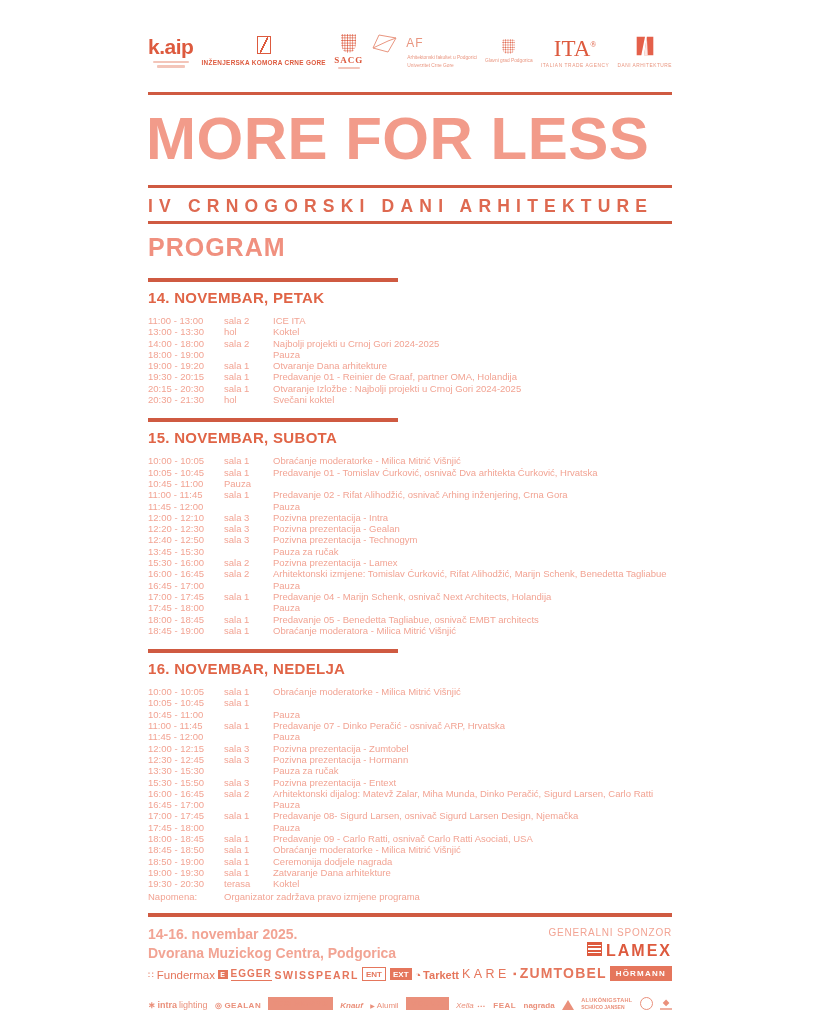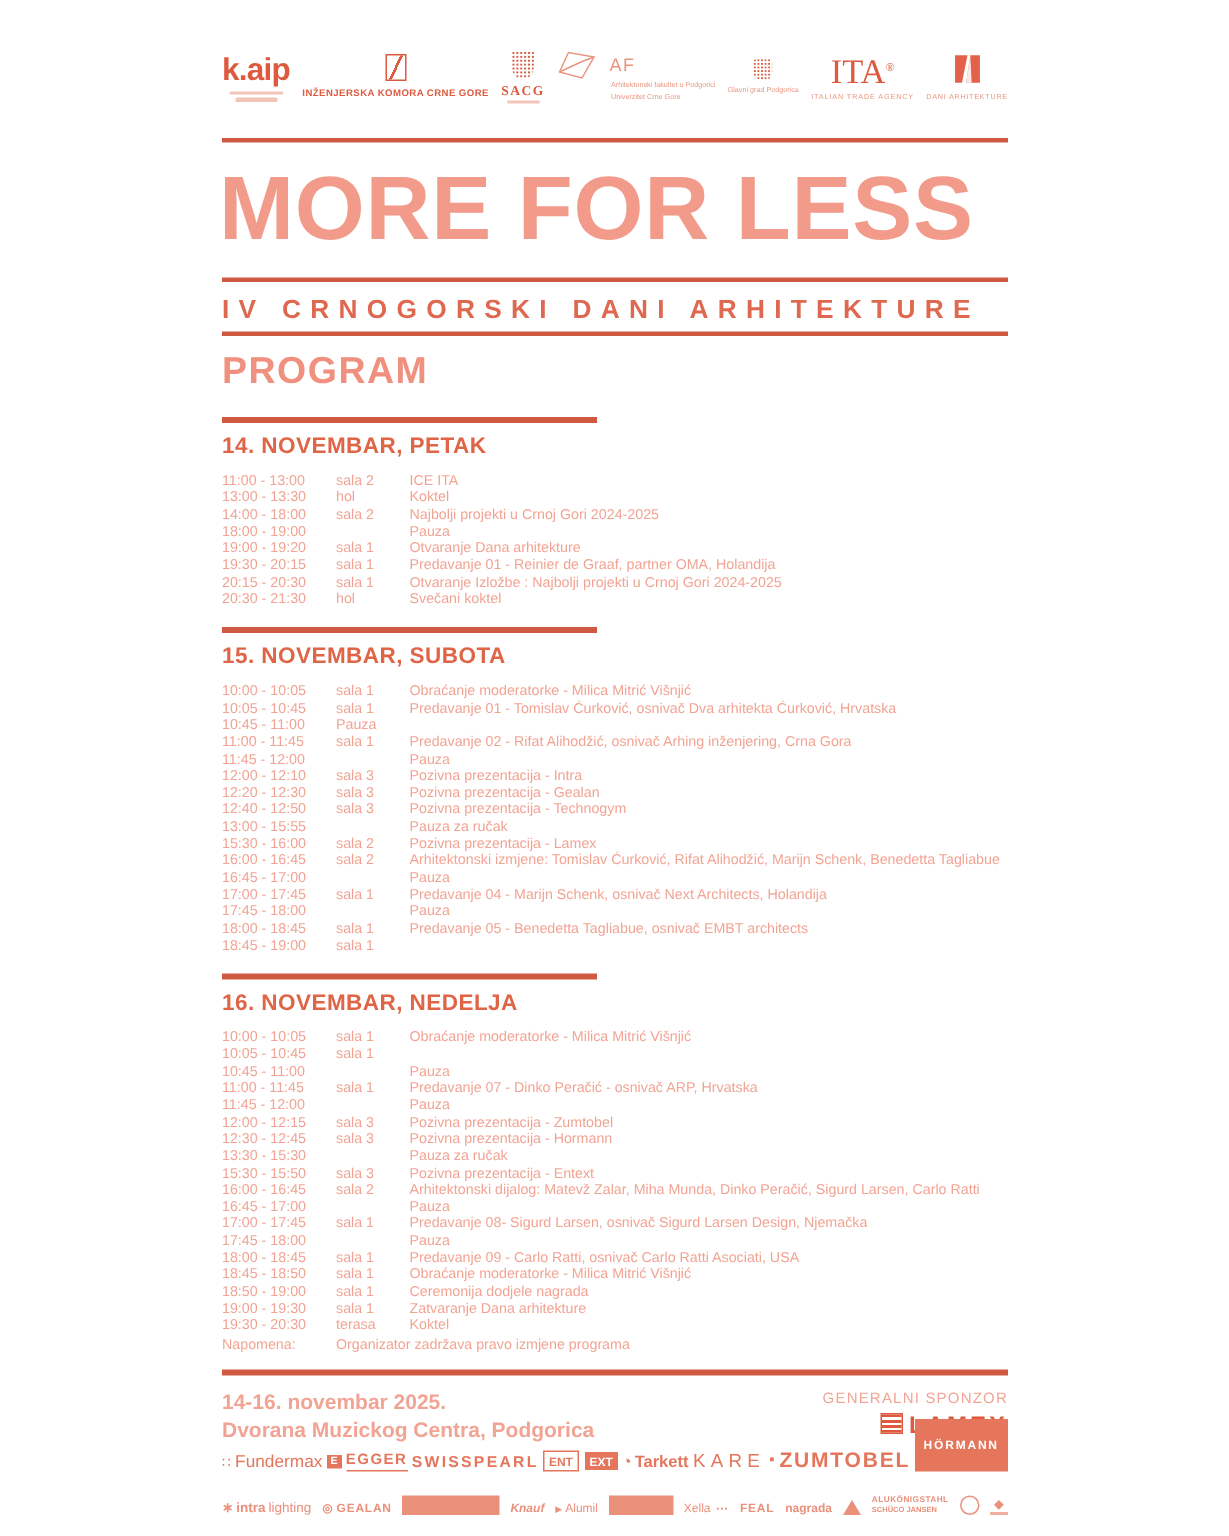--- a/index.html
+++ b/index.html
@@ -86,32 +86,32 @@
   .egger::before{content:"E";background:var(--sponsor);color:#fff;font-size:7px;
                  padding:1px 2.5px;margin-right:1px;}
   .swisspearl{letter-spacing:1.5px;font-size:10.5px;}
   .entext .bx{font-size:8px;padding:1.5px 3px;font-weight:bold;font-style:normal;}
   .bx.out{border:1px solid var(--sponsor);color:var(--sponsor);}
   .bx.fill{background:var(--sponsor);color:#fff;margin-left:2px;}
   .tarkett::before{content:"◔";font-weight:normal;font-size:11px;}
   .kare{letter-spacing:3.5px;font-weight:normal;font-size:12.5px;}
   .zumtobel{font-size:14px;letter-spacing:1.2px;}
   .zumtobel::before{content:"▪";font-size:10px;}
-  .hormann{background:var(--sponsor);color:#fff;font-size:8px;letter-spacing:1.2px;padding:13px 6px;}
+  .hormann{background:var(--sponsor);color:#fff;font-size:8px;letter-spacing:1.2px;padding:3px 6px;}
   .intra .star{font-style:normal;font-size:9px;}
   .intra b{font-size:9px;}
   .intra .lt{font-weight:normal;font-style:normal;font-size:9px;}
   .gealan{letter-spacing:.5px;}
   .gealan::before{content:"◎";font-size:8px;}
   .technogym{background:var(--sponsor-light);color:#fff;padding:2px 4px;font-size:6.5px;letter-spacing:.5px;}
   .knauf{font-style:italic;font-size:9.5px;}
   .alumil{font-weight:normal;}
   .alumil::before{content:"▶";font-size:6px;}
   .velux{background:var(--sponsor-light);color:#fff;padding:2px 5px;font-size:7px;letter-spacing:1.2px;}
-  .xella{font-weight:normal;font-size:8.5px;}
+  .xella{font-weight:normal;font-size:8.5px;font-style:italic;}
   .xella::after{content:"▪▪▪";font-size:5px;letter-spacing:1px;margin-left:2px;}
   .feal{letter-spacing:.5px;font-size:9px;}
   .kerrock{font-size:9.5px;}
   .triangle-mark{width:0;height:0;border-left:6px solid transparent;border-right:6px solid transparent;
                  border-bottom:10px solid var(--sponsor-light);}
   .aks{flex-direction:column;align-items:flex-start;gap:1px;}
   .aks .l1{font-size:5.5px;letter-spacing:.3px;font-style:normal;}
   .aks .l2{font-size:5px;font-style:normal;}
   .round-mark{width:11px;height:11px;border:1px solid var(--sponsor-light);border-radius:50%;}
   .crest-mark{flex-direction:column;gap:1px;}
@@ -261,21 +261,21 @@
             <span class="c-time">12:20 - 12:30</span>
             <span class="c-place">sala 3</span>
             <span class="c-event">Pozivna prezentacija - Gealan</span>
           </div>
           <div class="row">
             <span class="c-time">12:40 - 12:50</span>
             <span class="c-place">sala 3</span>
             <span class="c-event">Pozivna prezentacija - Technogym</span>
           </div>
           <div class="row">
-            <span class="c-time">13:00 - 15:55</span>
+            <span class="c-time">13:45 - 15:30</span>
             <span class="c-place"></span>
             <span class="c-event">Pauza za ručak</span>
           </div>
           <div class="row">
             <span class="c-time">15:30 - 16:00</span>
             <span class="c-place">sala 2</span>
             <span class="c-event">Pozivna prezentacija - Lamex</span>
           </div>
           <div class="row">
             <span class="c-time">16:00 - 16:45</span>
@@ -298,20 +298,21 @@
             <span class="c-event">Pauza</span>
           </div>
           <div class="row">
             <span class="c-time">18:00 - 18:45</span>
             <span class="c-place">sala 1</span>
             <span class="c-event">Predavanje 05 - Benedetta Tagliabue, osnivač EMBT architects</span>
           </div>
           <div class="row">
             <span class="c-time">18:45 - 19:00</span>
             <span class="c-place">sala 1</span>
+            <span class="c-event">Obraćanje moderatora - Milica Mitrić Višnjić</span>
           </div>
         </div>
       </section>
       <section class="day">
         <div class="day-rule"></div>
         <h4 class="day-title">16. NOVEMBAR, NEDELJA</h4>
         <div class="rows">
           <div class="row">
             <span class="c-time">10:00 - 10:05</span>
             <span class="c-place">sala 1</span>

